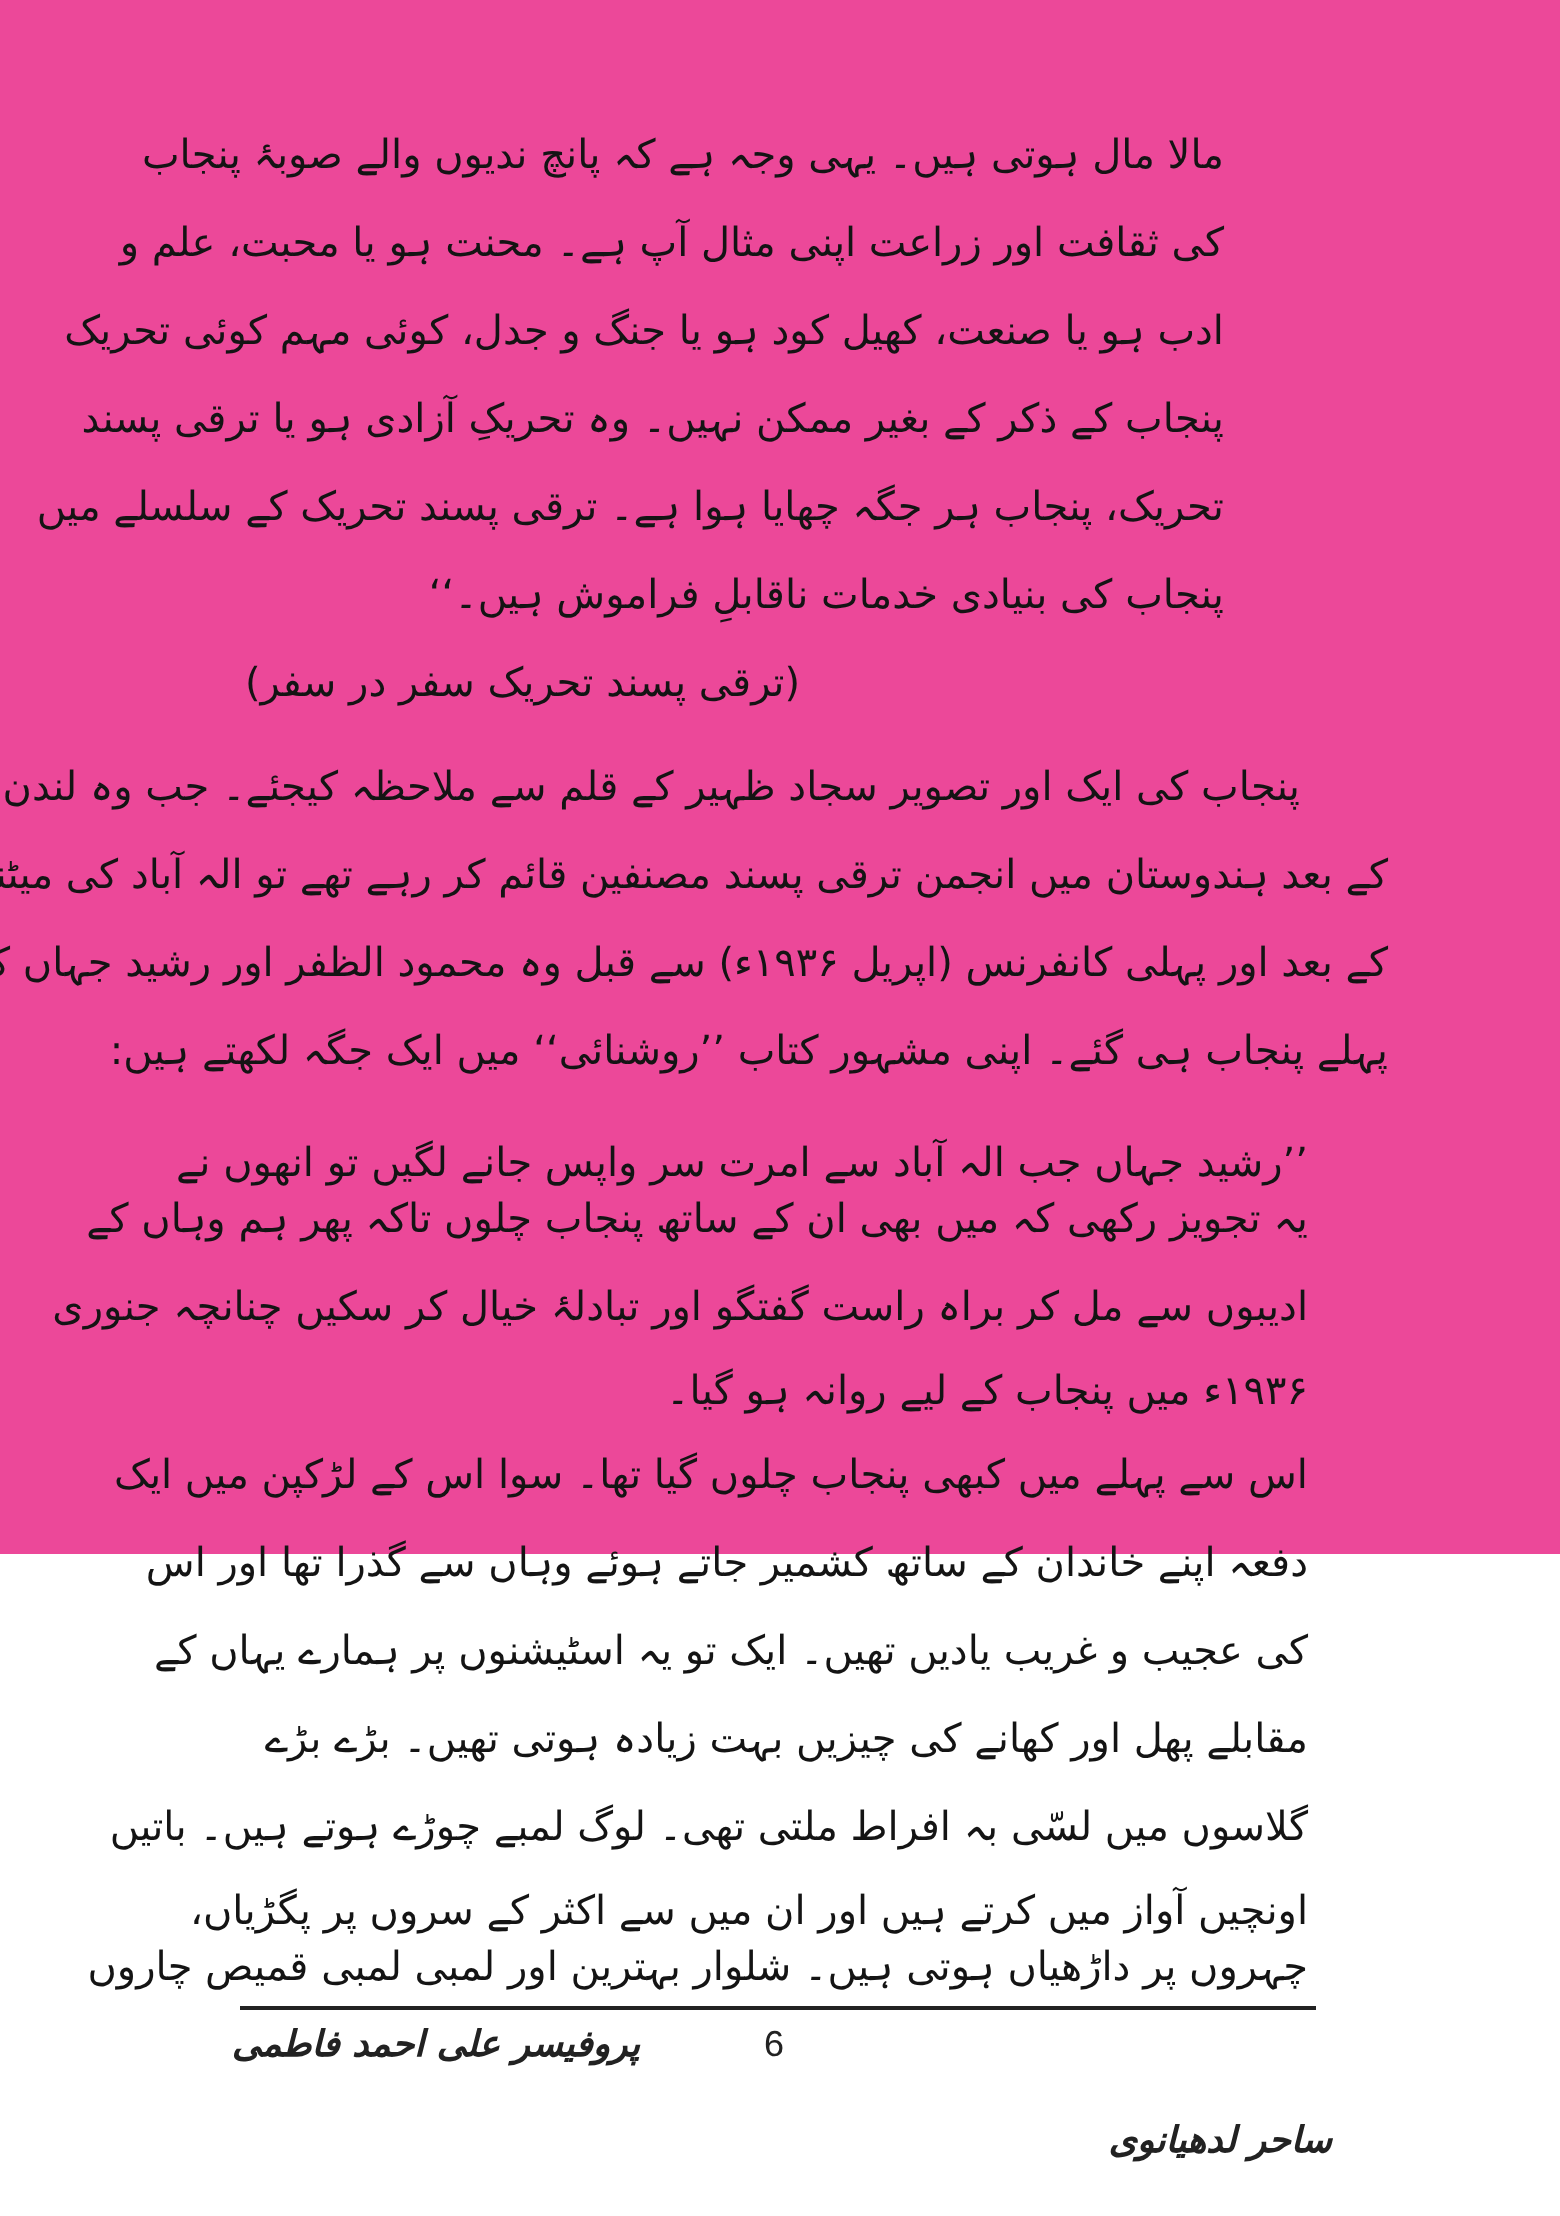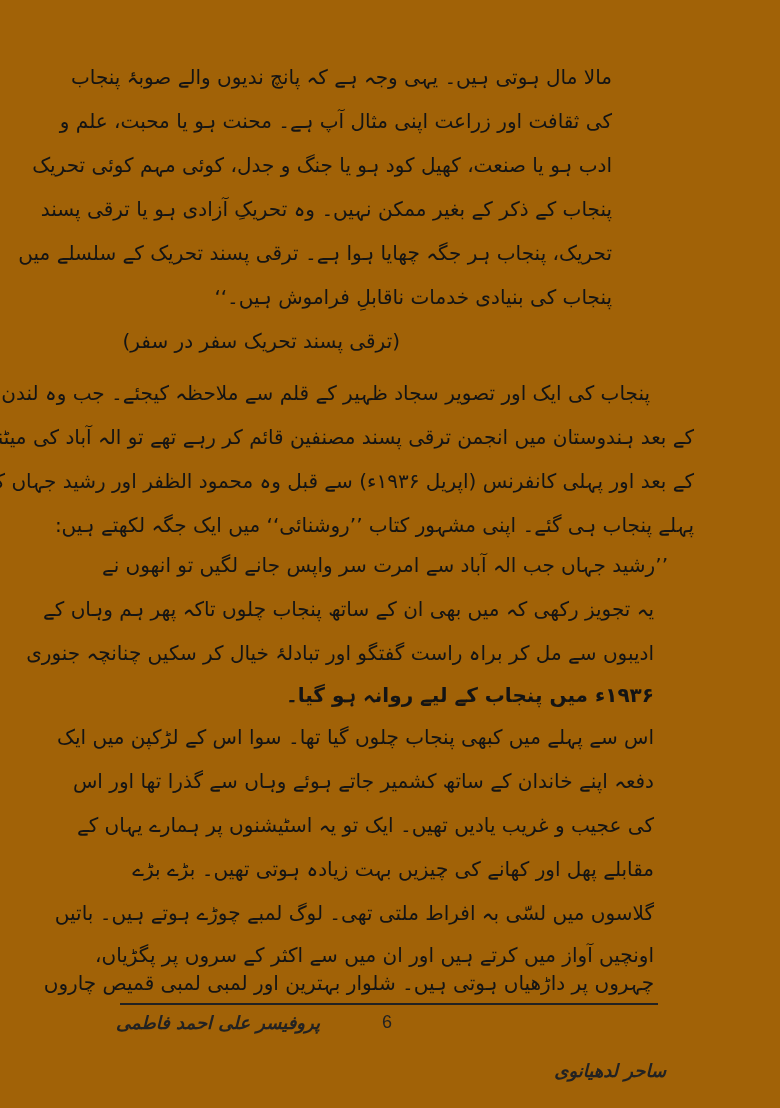--- a/index.html
+++ b/index.html
@@ -1,27 +1,27 @@
 <!DOCTYPE html>
 <html><head>
 <meta charset="utf-8">
 <style>
   html, body { margin:0; padding:0; background:#ffffff; }
   body { width:780px; height:1108px; position:relative; overflow:hidden;
          font-family:"DejaVu Sans", sans-serif; color:#111; }
-  .page { position:absolute; left:0; top:0; width:780px; height:1108px; background:#a16207; }
+  .page { position:absolute; left:0; top:0; width:780px; height:777px; background:#ec4899; }
   .line { position:absolute; direction:rtl; white-space:nowrap; font-size:20px;
           line-height:30px; color:#141414; text-align:justify; text-align-last:justify; }
   .quote1 { right:168px; width:440px; }
   .cite { right:380px; width:auto; text-align:right; text-align-last:right;margin-left:22px; }
   .para { right:86px; width:582px; }
   .para-first { right:130px; width:538px; }
   .q2 { right:126px; width:450px; }
-  .q2-first { right:112px; width:432px; }
-  .q2-last { right:126px; width:auto; text-align:center; text-align-last:right;font-weight:bold; }
+  .q2-first { right:126px; width:432px;margin-top:16px; }
+  .q2-last { right:126px; width:auto; text-align:center; text-align-last:right; }
   .rule { position:absolute; left:120px; width:538px; top:1003px; height:2px; background:#222; }
   .footer { position:absolute; top:1012px; left:110px; width:560px; height:30px;
             font-size:18px; font-weight:bold; font-style:italic; color:#222; }
   .footer .f-left { position:absolute; left:6px; top:0; direction:rtl; }
   .footer .f-num { position:absolute; left:272px; top:0; font-style:normal; font-weight:normal; font-family:"Liberation Sans", sans-serif; }
   .footer .f-right { position:absolute; right:4px; top:0; direction:rtl;margin-top:48px; }
 </style>
 </head>
 <body>
 

